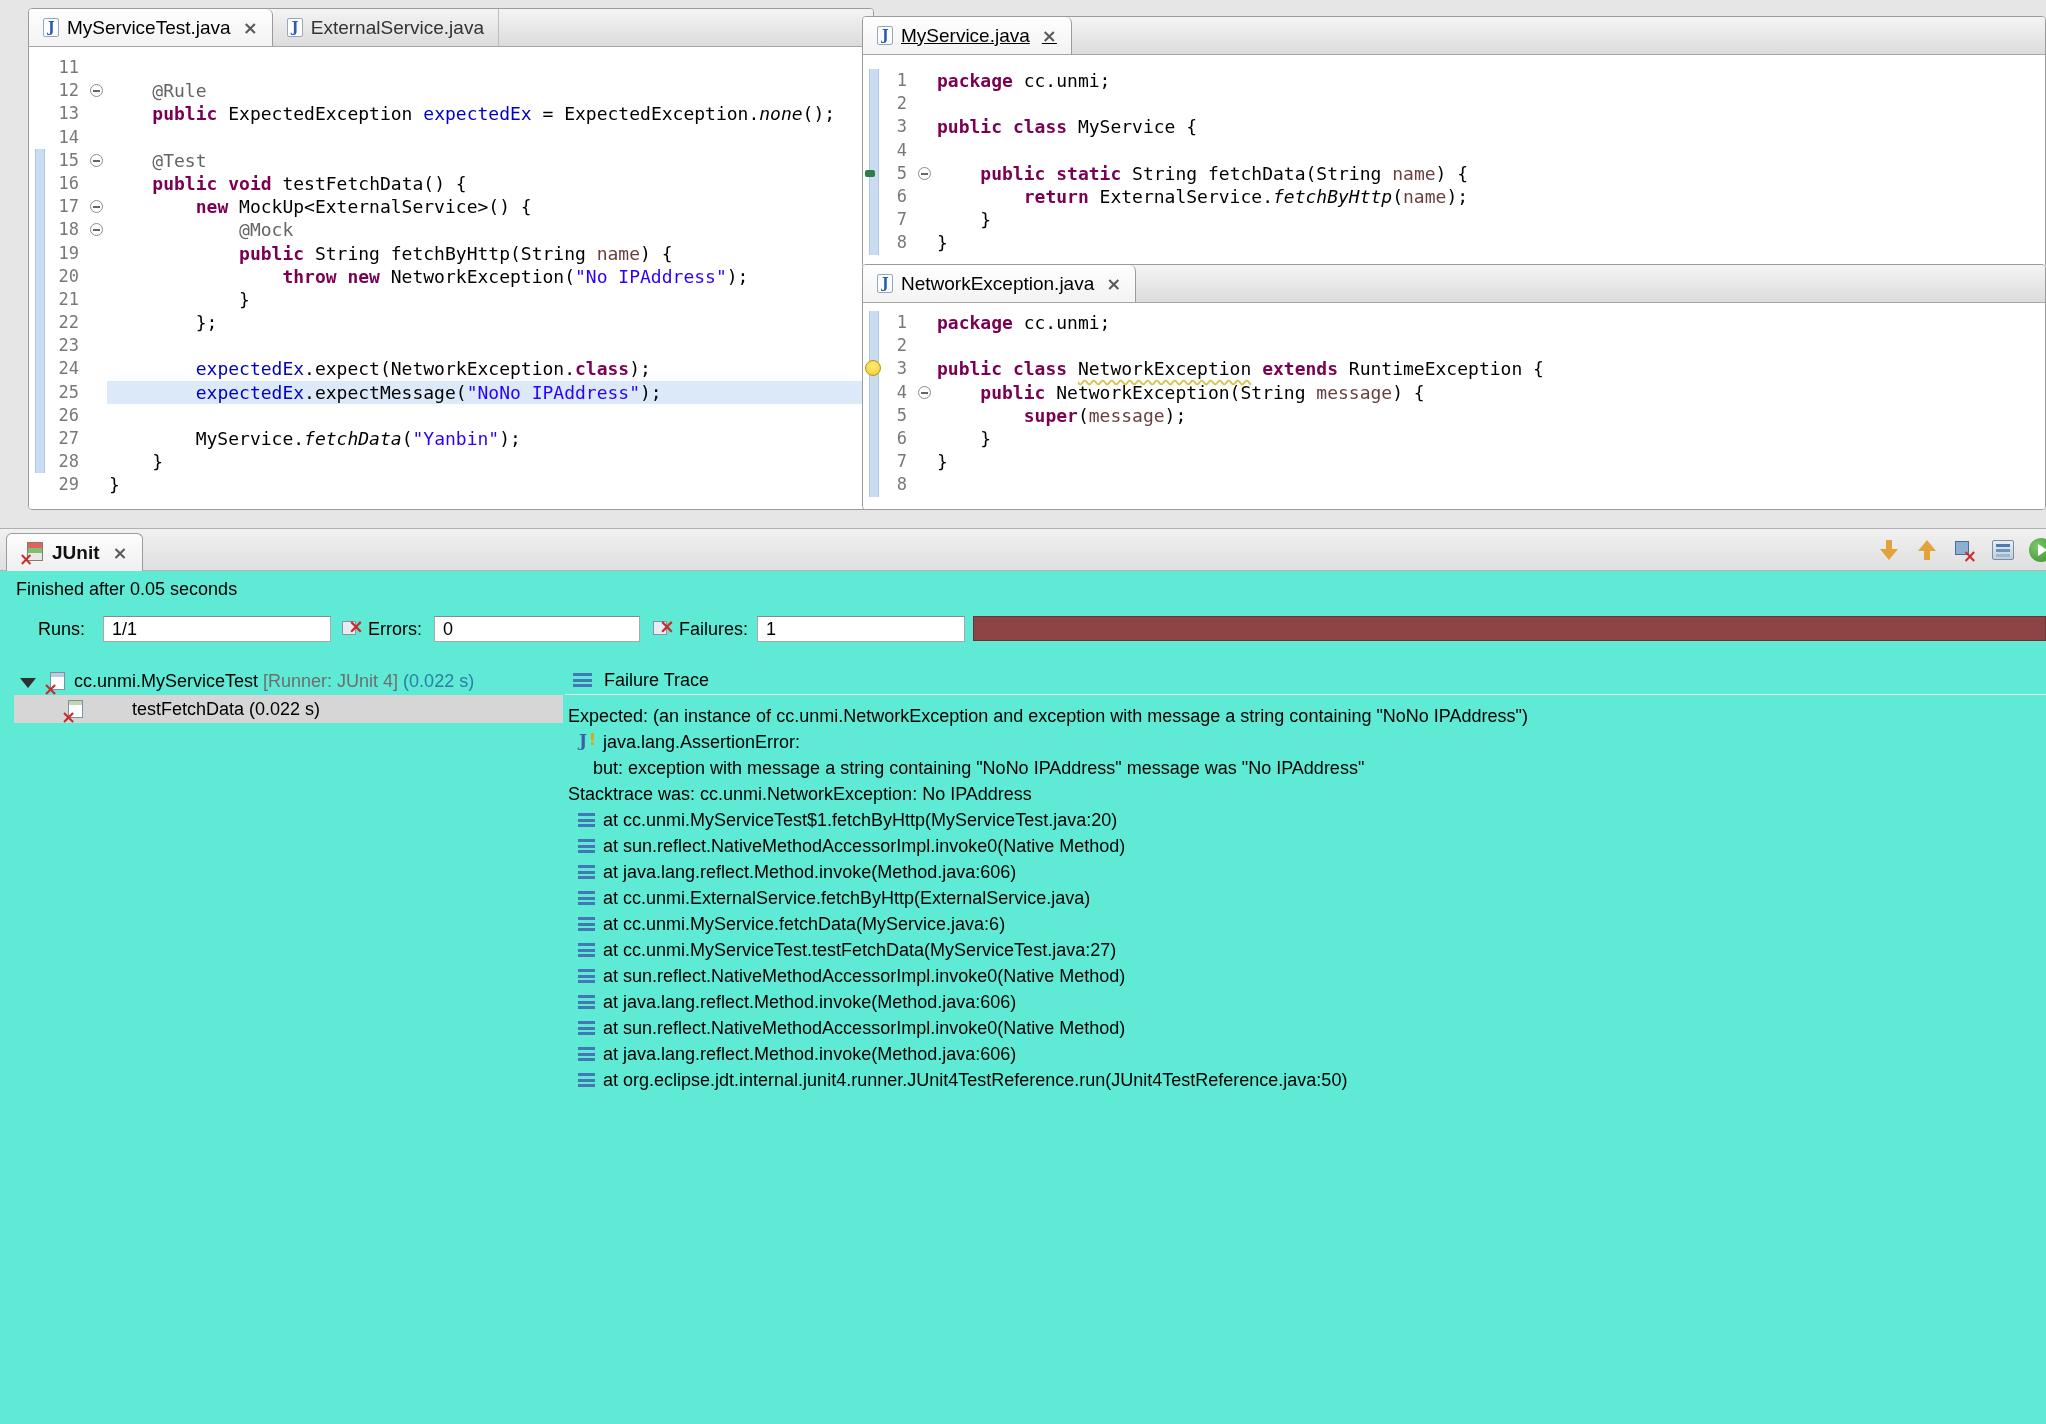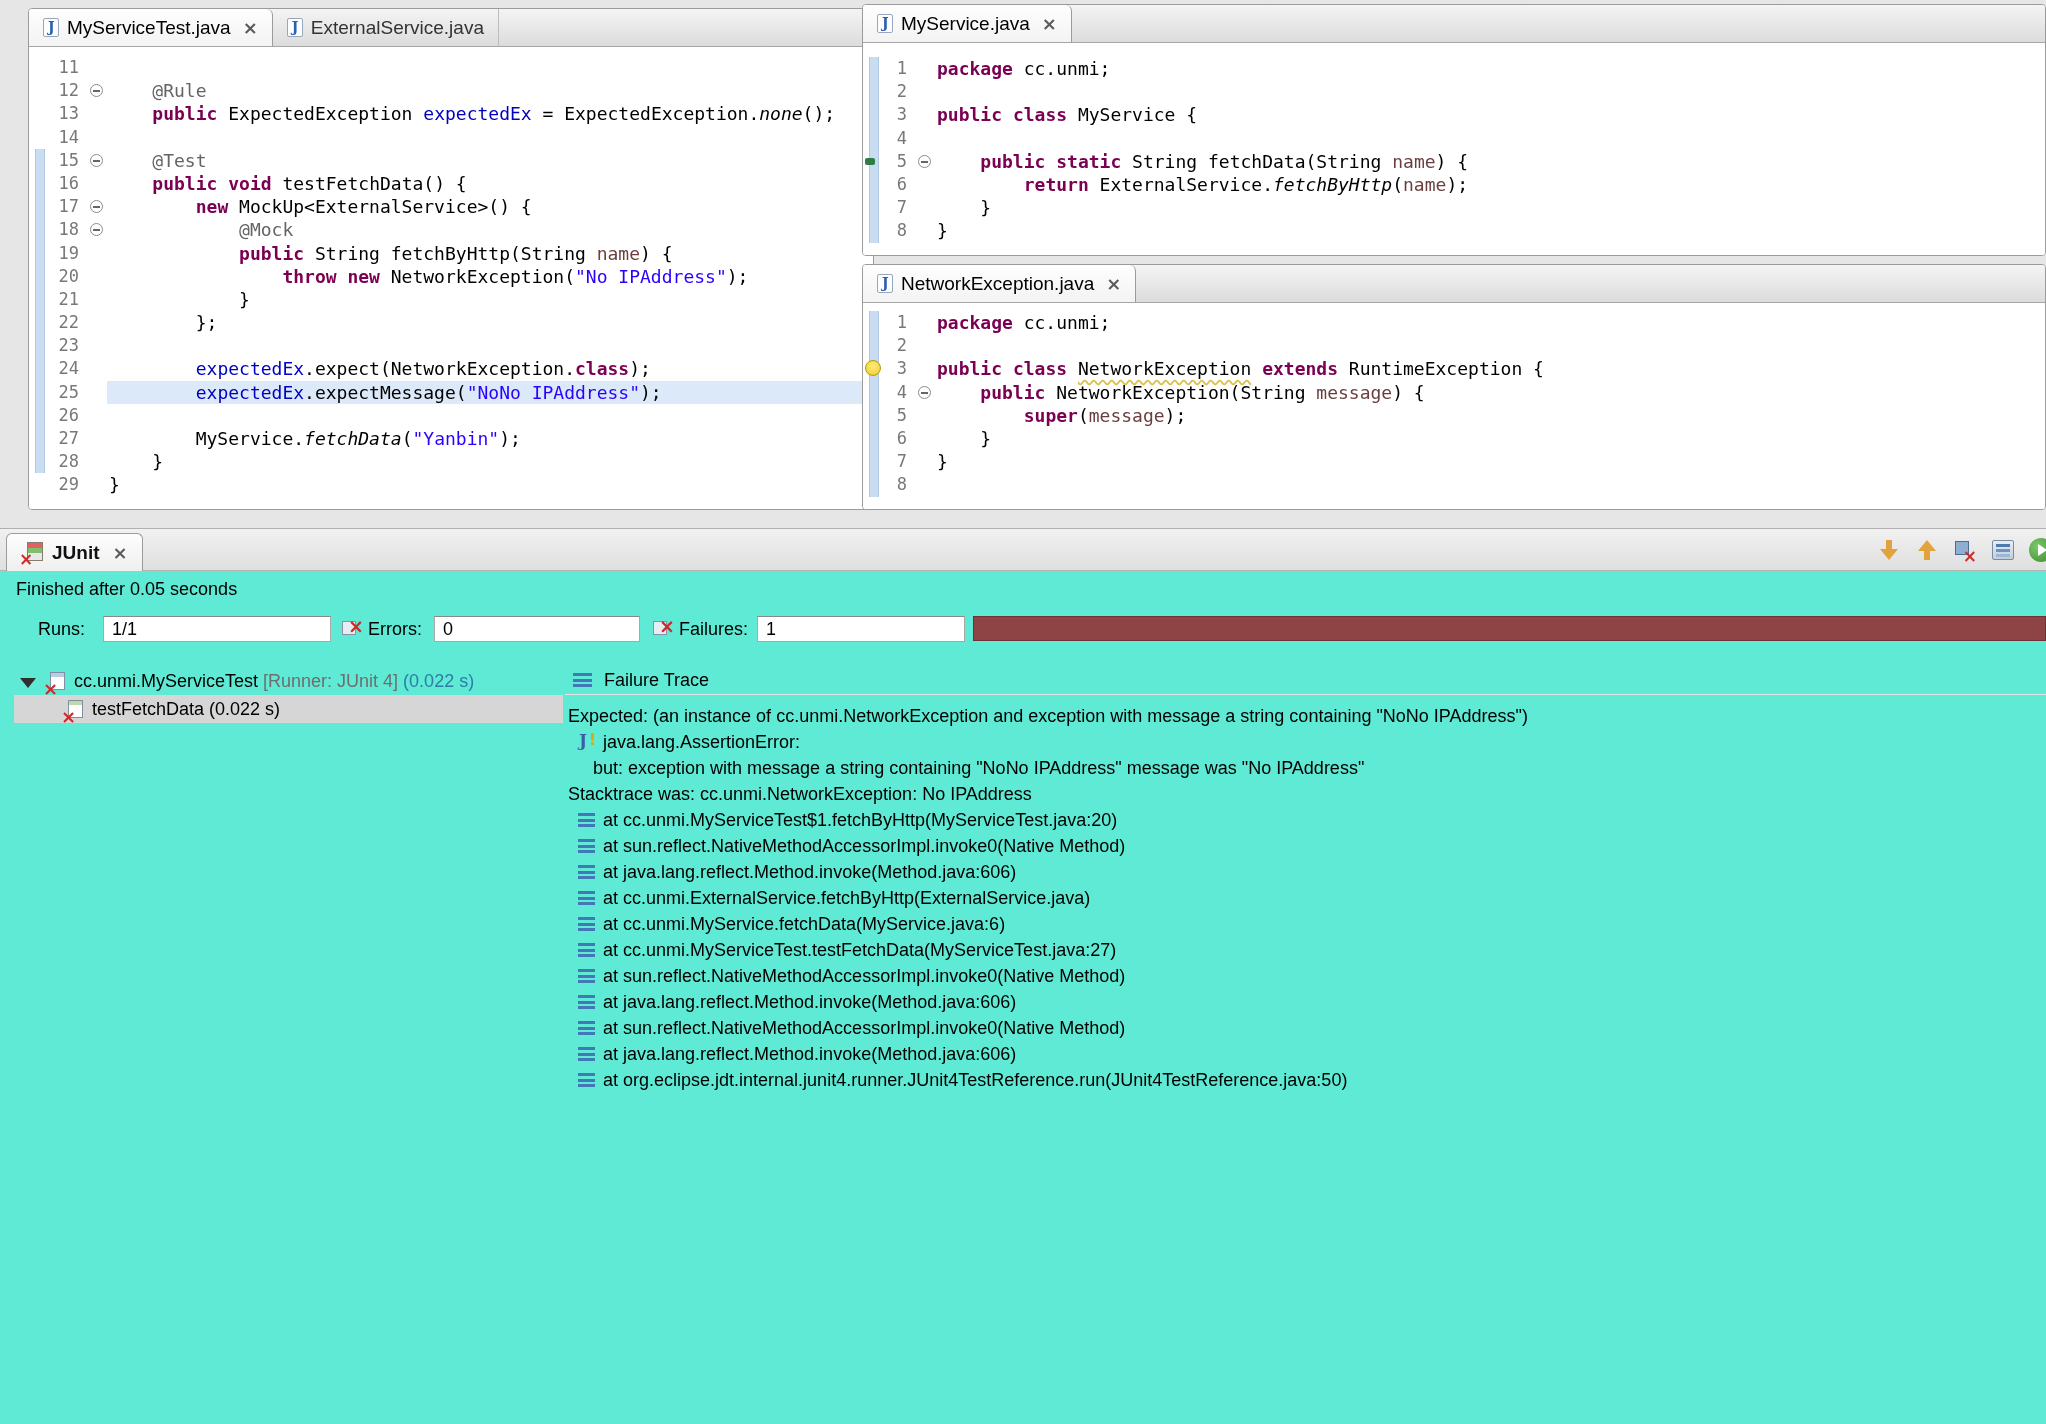--- a/index.html
+++ b/index.html
@@ -3,21 +3,21 @@
 <meta charset="utf-8">
 <style>
   *{margin:0;padding:0;box-sizing:border-box;}
   html,body{width:2046px;height:1424px;overflow:hidden;}
   body{font-family:"Liberation Sans",sans-serif;background:#E6E6E6;position:relative;}
   .screen{position:absolute;left:0;top:0;width:2046px;height:1424px;background:#E6E6E6;overflow:hidden;}
 
   
   .egroup{position:absolute;border:1px solid #9B9B9B;border-radius:4px;background:#FFF;overflow:hidden;}
   #eg-left{left:8px;top:8px;width:846px;height:502px;margin-left:20px;}
-  #eg-tr{left:862px;top:4px;width:1184px;height:252px;}
+  #eg-tr{left:862px;top:16px;width:1184px;height:252px;text-decoration:underline;}
   #eg-br{left:862px;top:264px;width:1184px;height:246px;}
 
   .tabbar{height:38px;background:linear-gradient(#F4F4F4,#DCDCDC);border-bottom:1px solid #A6A6A6;display:flex;align-items:stretch;}
   .tab{display:flex;align-items:center;gap:8px;padding:0 14px;font-size:19px;color:#333;border-right:1px solid #BDBDBD;}
   .tab.active{background:linear-gradient(#FEFEFE,#F3F3F3);color:#000;border-right:1px solid #9B9B9B;border-top-right-radius:6px;border-top-left-radius:4px;}
   .jfile{position:relative;width:16px;height:19px;background:#FDFDFD;border:1px solid #98A8BC;border-radius:2px;flex:none;}
   .jfile::after{content:"J";position:absolute;left:4px;top:0;font:bold 14px "DejaVu Serif",serif;color:#2B5FB0;}
   .tab-close{font:bold 18px "DejaVu Sans",sans-serif;color:#5A5A5A;margin-left:4px;}
 
   .edbody{position:absolute;left:0;right:0;top:38px;bottom:0;background:#FFF;font-family:"DejaVu Sans Mono",monospace;font-size:18px;overflow:hidden;}
@@ -72,21 +72,21 @@
   .c-label{position:absolute;top:4px;font-size:18px;color:#000;}
   .c-field{position:absolute;top:1px;height:26px;background:#FFF;border:1px solid #A8A8A8;border-top-color:#888;font-size:18px;padding:2px 0 0 8px;color:#000;}
   .c-icon{position:absolute;top:3px;width:20px;height:20px;}
   .c-icon::before{content:"";position:absolute;left:1px;top:3px;width:12px;height:12px;background:#E8EDF4;border:1px solid #8593A6;}
   .c-icon::after{content:"×";position:absolute;left:7px;top:-3px;font:bold 19px "DejaVu Sans",sans-serif;color:var(--error-red,#CC2B2B);}
   .progress{position:absolute;left:973px;right:0;top:1px;height:25px;background:var(--failure-bar,#8E4345);border:1px solid #6F3133;}
 
   .tree{position:absolute;left:14px;top:138px;width:549px;}
   .tree-row{display:flex;align-items:center;height:28px;font-size:18px;white-space:pre;}
   .tree-row.lvl0{padding-left:4px;}
-  .tree-row.lvl1{padding-left:48px;}
+  .tree-row.lvl1{padding-left:48px;gap:40px;}
   .tree-row.selected{background:var(--selection-gray,#D6D6D6);}
   .ic-expand{width:0;height:0;border-left:8px solid transparent;border-right:8px solid transparent;border-top:10px solid #2F2F2F;margin:4px 8px 0 2px;flex:none;}
   .ic-suite,.ic-test{display:inline-block;width:22px;height:21px;position:relative;flex:none;margin-right:8px;}
   .ic-suite::before,.ic-test::before{content:"";position:absolute;left:6px;top:1px;width:13px;height:16px;border:1px solid #7E8FA3;background:linear-gradient(to bottom,#B9CCE2 0 4px,#FFF 4px);}
   .ic-test::before{background:linear-gradient(to bottom,#BFD9A8 0 4px,#FFF 4px);}
   .ic-suite::after,.ic-test::after{content:"×";position:absolute;left:-1px;bottom:-7px;font:bold 18px "DejaVu Sans",sans-serif;color:var(--error-red,#CC2B2B);}
   .tree-label .runner{color:#6E6E6E;}
   .tree-label .time{color:#2E7CA8;text-align:right;}
 
   .trace{position:absolute;left:565px;top:138px;right:0;}

